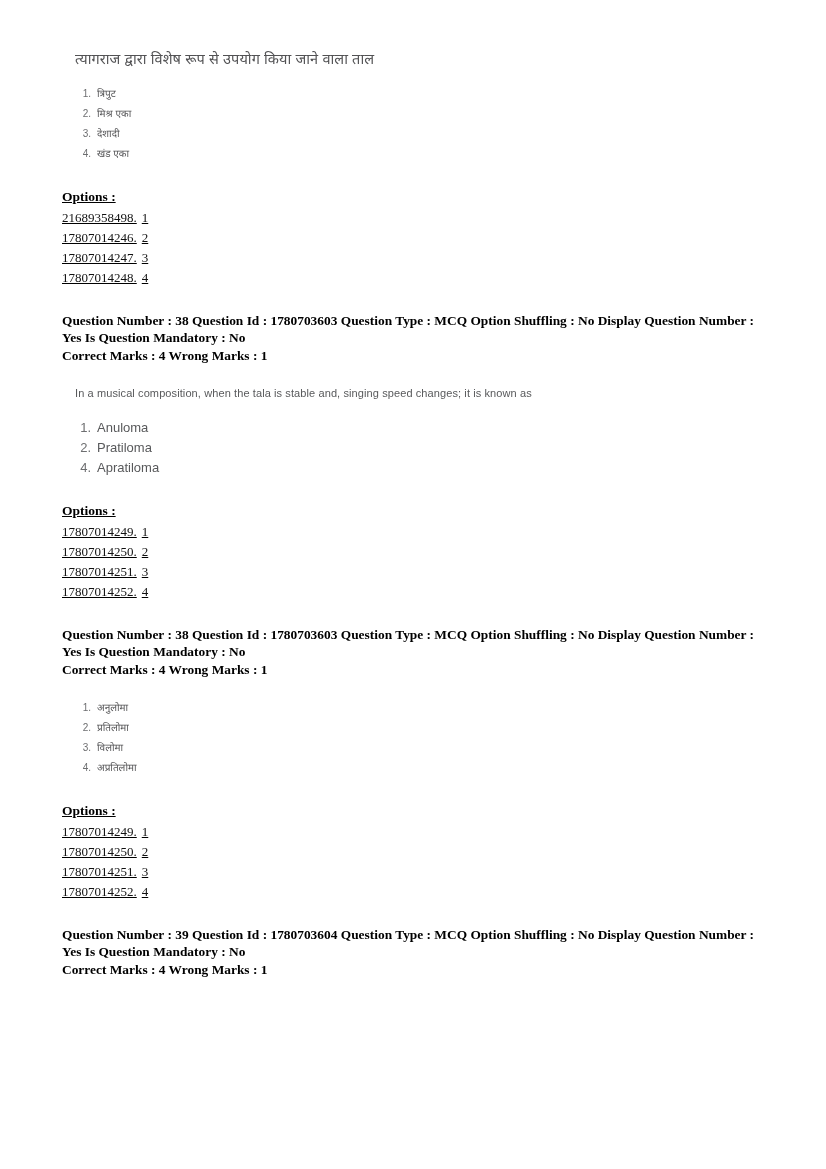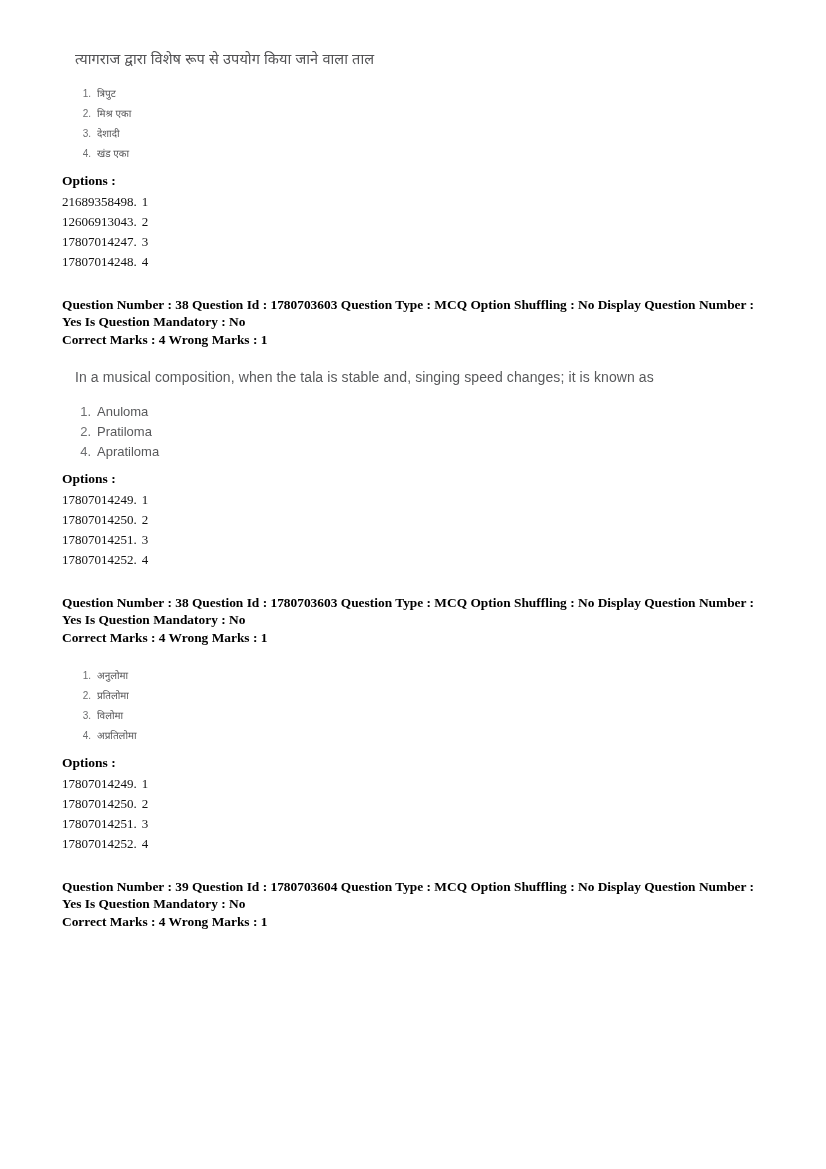--- a/index.html
+++ b/index.html
@@ -19,39 +19,39 @@
   
   .q-section { margin-top: 20px; }
   .q-section.first { margin-top: 0; }
   .q-content {
     margin-left: 13px;
     font-family: "Liberation Sans", sans-serif;
     color: #58595b;
   }
   .q-text {
     margin: 0 0 16px 0;
-    font-size: 14px;
+    font-size: 11px;
     line-height: 18px;
     letter-spacing: 0.1px;
   }
   .q-text.hindi { font-size: 14.5px; color: #525254; }
   .choices { margin-left: 3px; }
   .choice { font-size: 13px; line-height: 20px; }
   .choice.hindi { font-size: 10px; color: #545456; }
   .choice-num {
     display: inline-block;
     min-width: 13px;
     margin-right: 6px;
     color: #6d6e70;
     text-align: right;
   }
   .choice-label { color: inherit; }
 
   
-  .options-block { margin-top: 8px; }
+  .options-block { margin-top: 24px; text-decoration: underline; }
   .options-label {
     margin: 0 0 2px 0;
     font-family: "Liberation Serif", serif;
     font-weight: bold;
     font-size: 13.5px;
     line-height: 18px;
     color: #000000;
   }
   .opt-row {
     font-family: "Liberation Serif", serif;
@@ -96,21 +96,21 @@
           <span class="choice-num">4.</span><span class="choice-label">खंड एका</span>
         </div>
       </div>
     </div>
     <div class="options-block">
       <p class="options-label">Options :</p>
       <div class="opt-row">
         <span class="opt-id">21689358498.</span><span class="opt-answer">1</span>
       </div>
       <div class="opt-row">
-        <span class="opt-id">12606913043.</span><span class="opt-answer">2</span>
+        <span class="opt-id">17807014246.</span><span class="opt-answer">2</span>
       </div>
       <div class="opt-row">
         <span class="opt-id">17807014247.</span><span class="opt-answer">3</span>
       </div>
       <div class="opt-row">
         <span class="opt-id">17807014248.</span><span class="opt-answer">4</span>
       </div>
     </div>
   </section>
 

